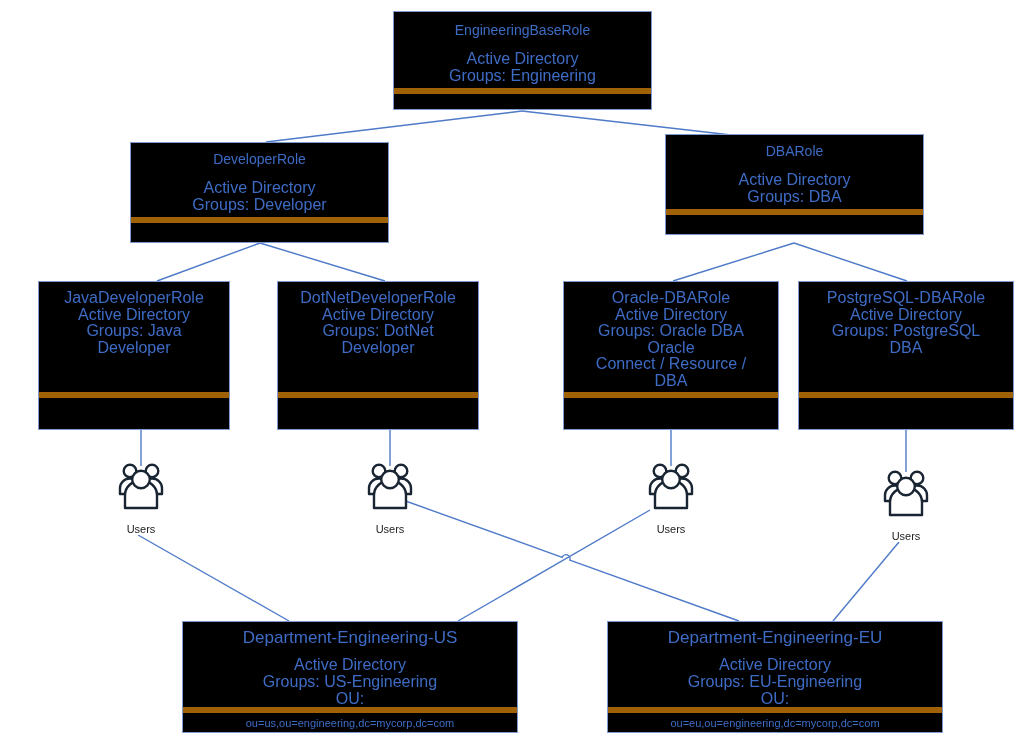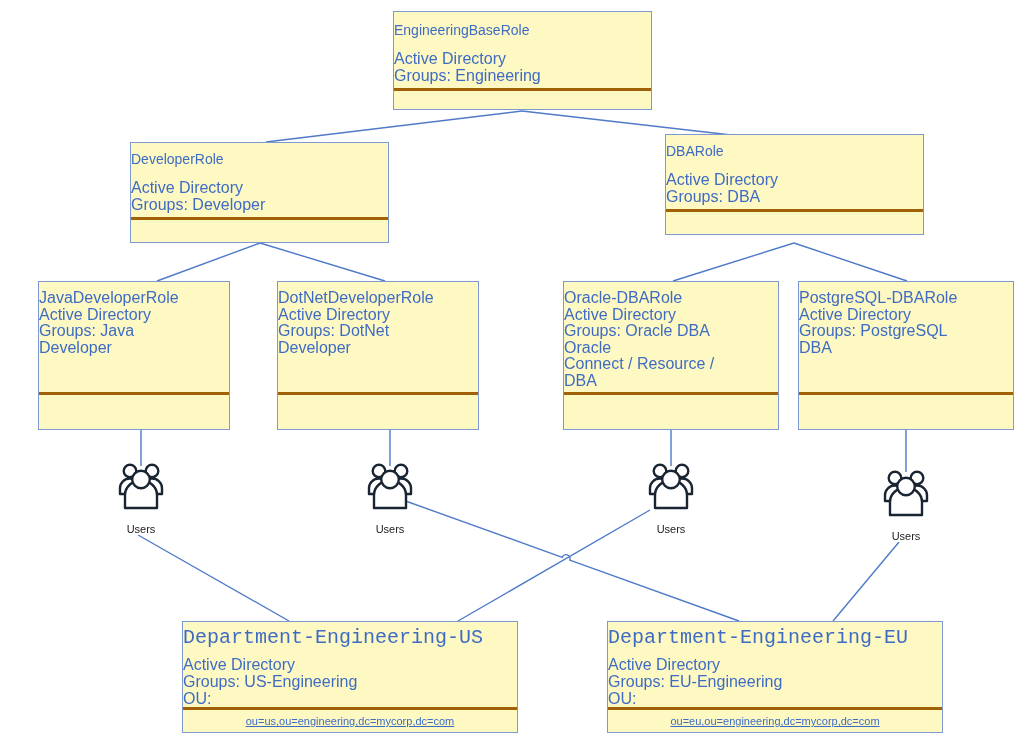--- a/index.html
+++ b/index.html
@@ -3,30 +3,30 @@
 <meta charset="utf-8">
 <style>
   html,body{margin:0;padding:0;}
   body{
     width:1035px;height:752px;position:relative;background:#ffffff;
     font-family:"Liberation Sans", sans-serif;overflow:hidden;
   }
   #connector-layer{position:absolute;left:0;top:0;z-index:0;}
   .node{
     position:absolute;z-index:1;box-sizing:border-box;
-    background:#fef9c3;border:1px solid #7e99cf;
-    color:#3e6cc5;
+    background:#000000;border:1px solid #7e99cf;
+    color:#3e6cc5;text-align:center;
     display:flex;flex-direction:column;
   }
   .node .body{box-sizing:border-box;padding-top:8px;}
-  .node .footer{border-top:3px solid #a16207;flex:1;text-decoration:underline;}
+  .node .footer{border-top:6px solid #a16207;flex:1;}
   .title{font-size:14px;line-height:16px;margin-bottom:12px;}
   .tline{font-size:16px;line-height:17px;}
   .compact .tline{line-height:16.6px;}
-  .dept .title{font-size:20px;margin-bottom:10px;font-family:Liberation Mono, monospace;}
+  .dept .title{font-size:17px;margin-bottom:10px;}
   .dept .footer{display:flex;align-items:center;justify-content:center;}
   .footer-text{font-size:11px;}
   
   #node-root      {left:393px;top:11px;width:259px;height:99px;}
   #node-root .body{height:76px;padding-top:10px;}
   #node-developer {left:130px;top:142px;width:259px;height:101px;}
   #node-dba       {left:665px;top:134px;width:259px;height:101px;}
   #node-developer .body,#node-dba .body{height:74px;}
   #node-java      {left:38px; top:281px;width:192px;height:149px;}
   #node-dotnet    {left:277px;top:281px;width:202px;height:149px;}

